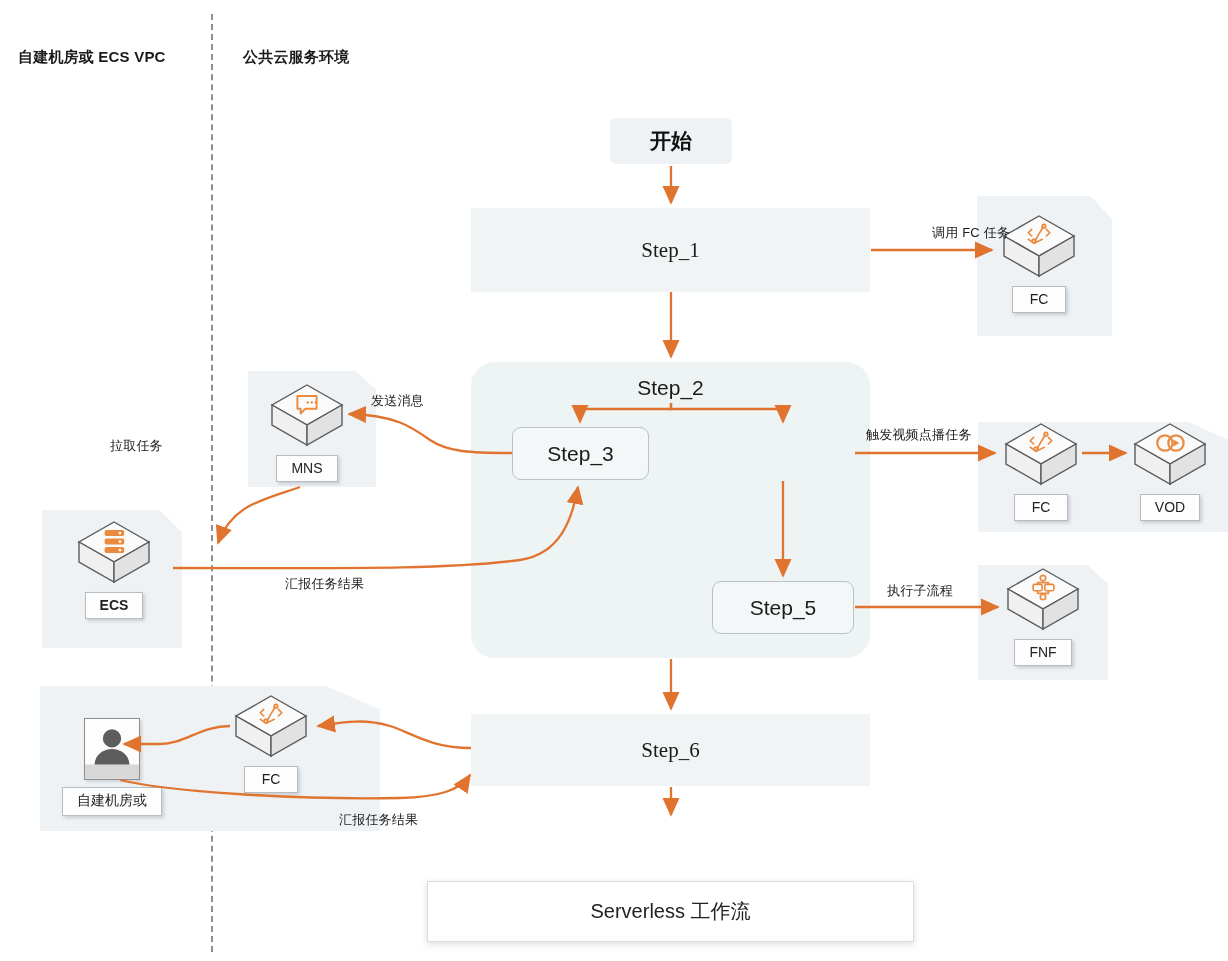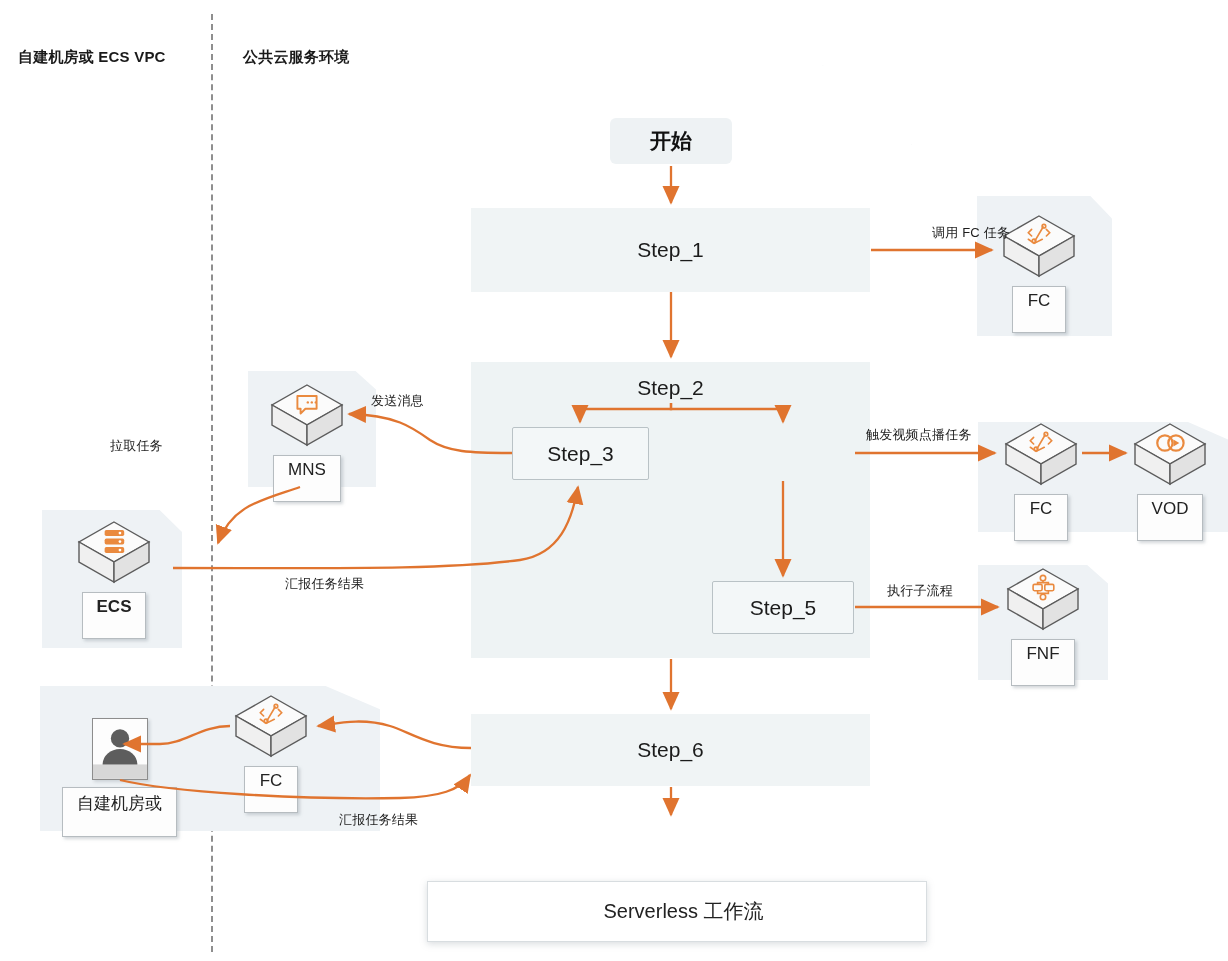--- a/index.html
+++ b/index.html
@@ -35,63 +35,64 @@
   .pill{
     background:#eef2f4;border-radius:6px;
     display:flex;align-items:center;justify-content:center;
     font-size:21px;font-weight:700;color:#111;
   }
 
   
   .band{
     background:#f0f4f5;
     display:flex;align-items:center;justify-content:center;
-    font-size:21px;color:#1b1b1b;font-weight:400;
+    font-size:21px;color:#1b1b1b;font-weight:400;font-family:Liberation Serif, serif;
   }
 
   
   .step2-box{
     background:#eef3f4;
+    border-radius:24px;
   }
   .step2-title{
     position:absolute;left:0;right:0;top:14px;text-align:center;
     font-size:21px;color:#1b1b1b;
   }
 
   
   .node{
-    background:#f3f7f8;border:1px solid #b9c2c6;border-radius:2px;
+    background:#f3f7f8;border:1px solid #b9c2c6;border-radius:9px;
     display:flex;align-items:center;justify-content:center;
     font-size:21px;color:#1b1b1b;
     box-sizing:border-box;
   }
 
   
   .sls-bar{
     background:#ffffff;border:1px solid #d8dde0;
     box-shadow:0 2px 7px rgba(120,130,140,.28);
     display:flex;align-items:center;justify-content:center;
-    font-size:20px;color:#222;padding-left:13px;
+    font-size:20px;color:#222;
   }
 
   
   .svc-panel{
     background:#eef2f5;
     clip-path:polygon(0 0, 84% 0, 100% 16%, 100% 100%, 0 100%);
   }
   .svc{
     position:absolute;display:flex;flex-direction:column;align-items:center;
   }
   .svc-cube{width:78px;height:70px;position:relative;}
   .svc-name{
     margin-top:4px;
     background:#fdfdfd;border:1px solid #b6bcc0;
     box-shadow:2px 2px 3px rgba(130,140,148,.35);
-    font-size:17px;color:#222;
-    padding:4px 14px 21px;min-width:54px;text-align:center;
+    font-size:14px;color:#222;
+    padding:4px 14px 5px;min-width:54px;text-align:center;
     box-sizing:border-box;
   }
 
   
   .person-box{
     width:56px;height:62px;background:#fdfdfd;border:1px solid #8d8d8d;
     position:relative;box-shadow:2px 2px 3px rgba(130,140,148,.3);
     box-sizing:border-box;
   }
 

